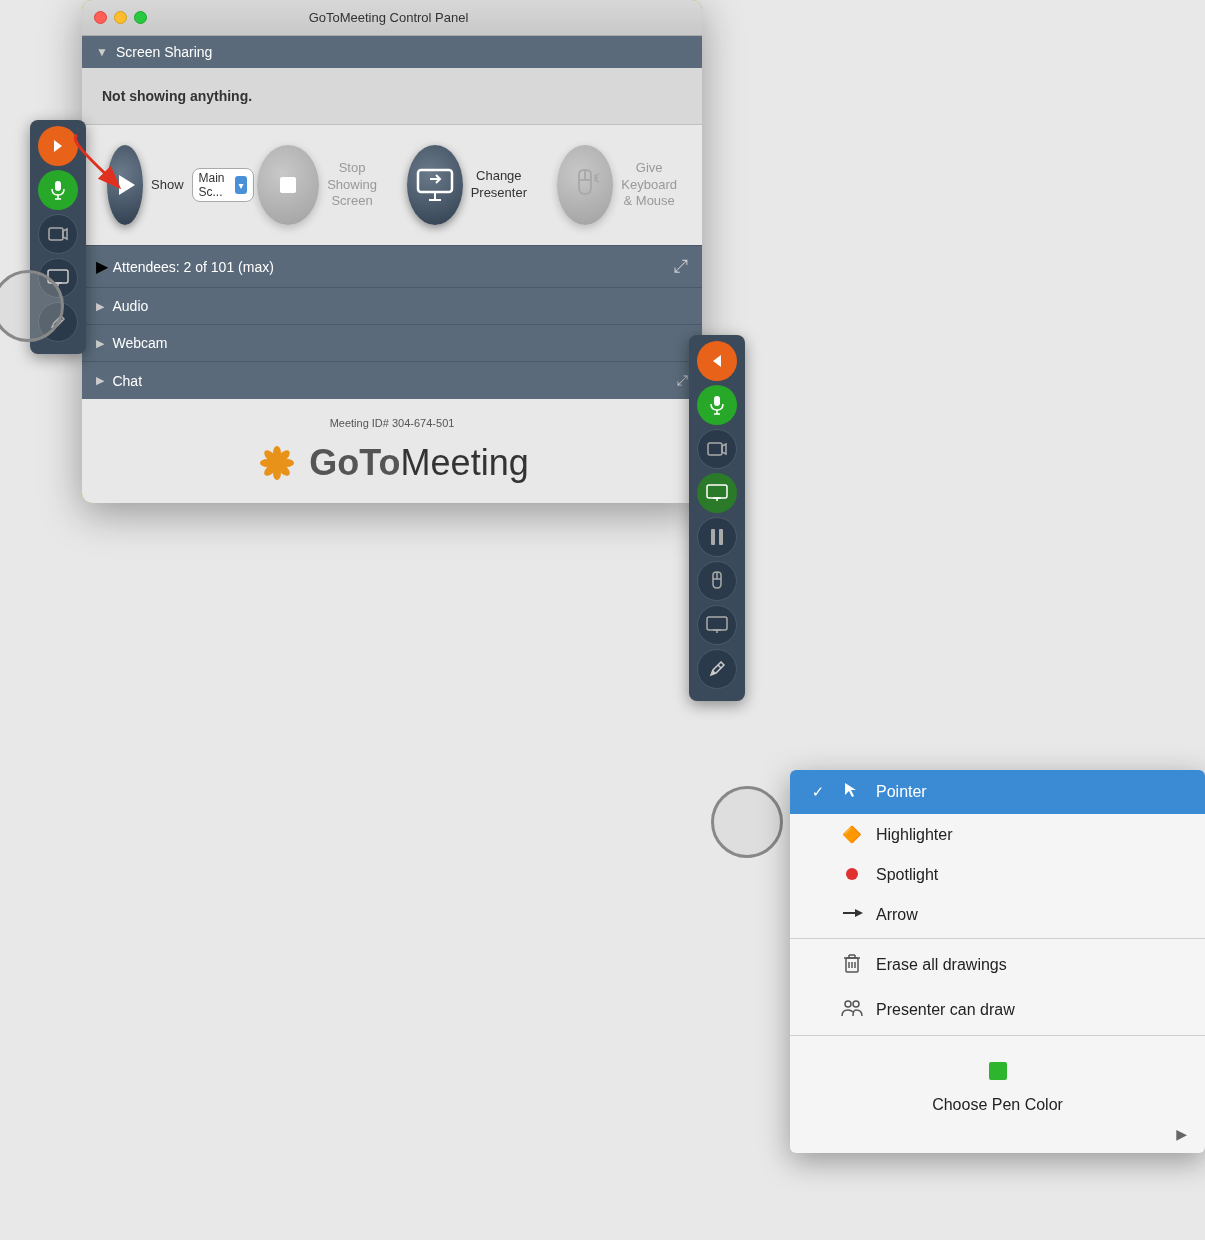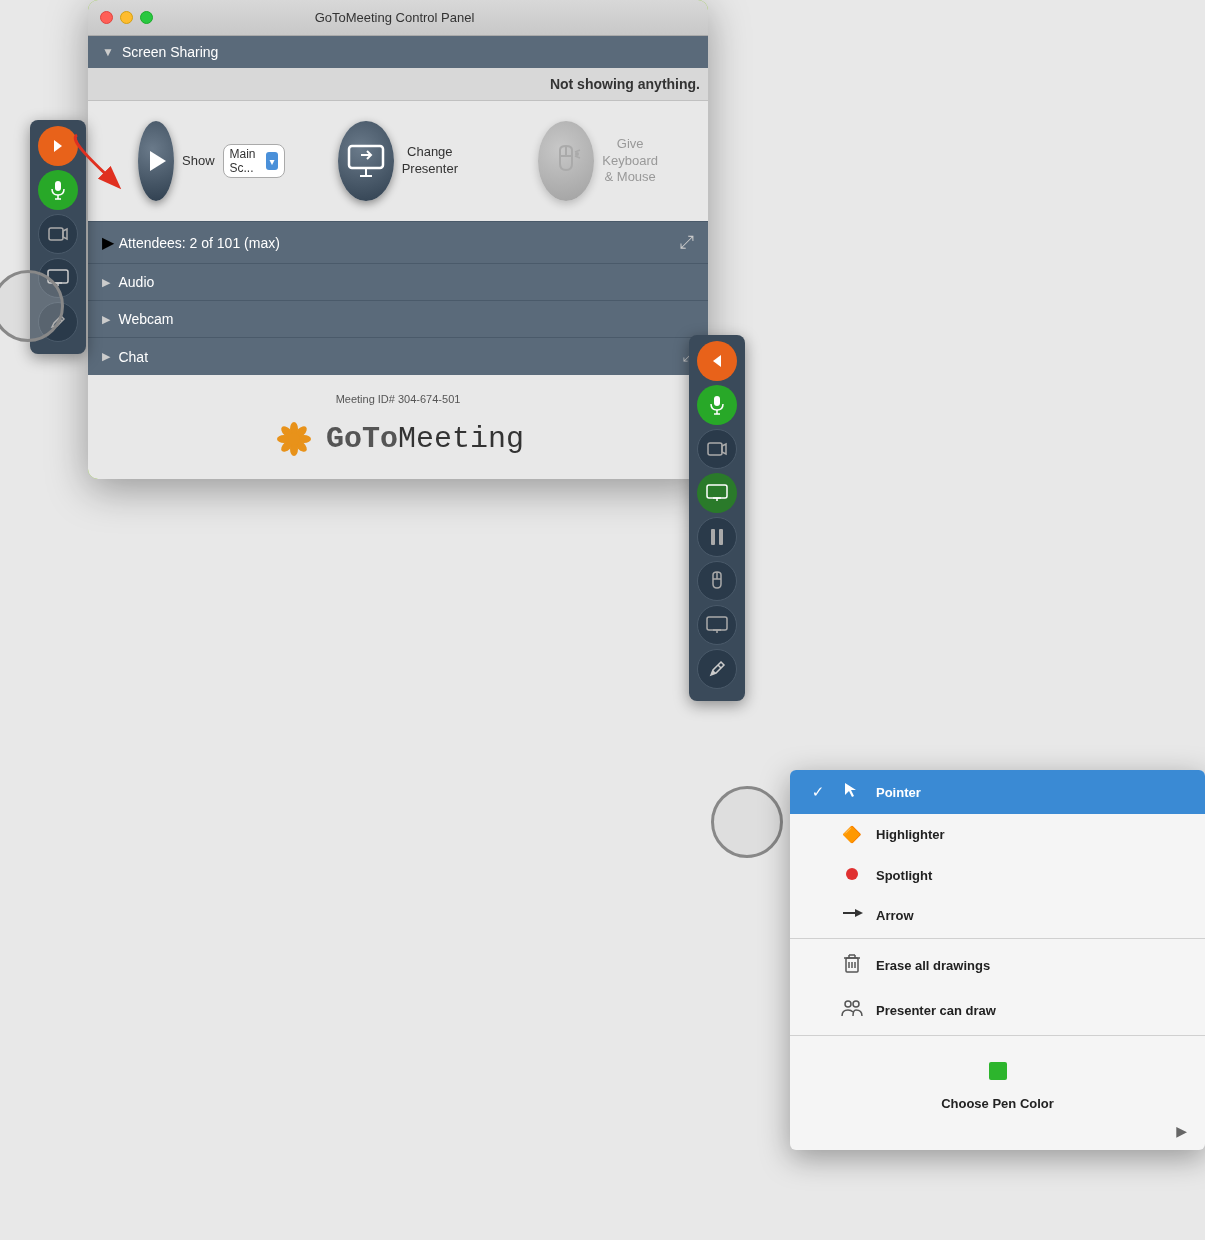--- a/index.html
+++ b/index.html
@@ -9,21 +9,21 @@
       background: #e8e8e8;
       font-family: -apple-system, BlinkMacSystemFont, 'Helvetica Neue', Arial, sans-serif;
       position: relative;
       overflow: hidden;
     }
 
     
     .control-panel {
       position: absolute;
       top: 0;
-      left: 88px;
+      left: 82px;
       width: 620px;
       background: #84cc16;
       border-radius: 10px;
       box-shadow: 0 10px 40px rgba(0,0,0,0.35);
       overflow: hidden;
     }
 
     .window-titlebar {
       background: linear-gradient(to bottom, #d8d8d8, #c8c8c8);
       height: 36px;
@@ -74,22 +74,22 @@
     }
 
     .screen-sharing-header .label {
       color: #fff;
       font-size: 14px;
       font-weight: 500;
     }
 
     .not-showing-bar {
       background: #d8d8d8;
-      text-align: right;
-      padding: 8px;
+      text-align: left;
+      padding: 20px;
       font-size: 14px;
       font-weight: bold;
       color: #333;
       border-bottom: 1px solid #c0c0c0;
     }
 
     
     .sharing-buttons {
       background: #e8e8e8;
       padding: 20px 10px 20px 10px;
@@ -236,23 +236,22 @@
       justify-content: center;
       gap: 10px;
     }
 
     .logo-icon {
       width: 44px;
       height: 44px;
     }
 
     .logo-text {
-      font-size: 30px;
+      font-size: 36px;
       color: #333;
-      font-family: Liberation Mono, monospace;
     }
 
     .logo-text span.goto {
       font-weight: bold;
       color: #555;
     }
 
     .logo-text span.meeting {
       font-weight: normal;
       color: #333;
@@ -367,22 +366,21 @@
     .menu-item.selected .check-icon { color: white; }
 
     .menu-item .item-icon {
       width: 24px;
       text-align: center;
       font-size: 16px;
     }
 
     .menu-item .item-label {
       flex: 1;
-      font-size: 13px;
-      font-weight: bold;
+      font-size: 16px;
     }
 
     .menu-divider {
       height: 1px;
       background: #d0d0d0;
       margin: 3px 0;
     }
 
     .menu-item.color-item {
       gap: 12px;
@@ -442,20 +440,28 @@
           <polygon points="12,8 28,18 12,28" fill="white"></polygon>
         </svg>
       </div>
       <div class="btn-label">Show</div>
       <div class="show-dropdown">
         <span>Main Sc...</span>
         <div class="dropdown-arrow">▾</div>
       </div>
     </div>
 
+    <div class="sharing-btn-wrap">
+      <div class="circle-btn light">
+        <svg width="30" height="30" viewBox="0 0 30 30">
+          <rect x="7" y="7" width="16" height="16" fill="white" rx="2"></rect>
+        </svg>
+      </div>
+      <div class="btn-label dimmed">Stop<br>Showing<br>Screen</div>
+    </div>
 
     <div class="sharing-btn-wrap">
       <div class="circle-btn dark">
         <svg width="42" height="38" viewBox="0 0 42 38">
           <rect x="4" y="4" width="34" height="22" rx="3" fill="none" stroke="white" stroke-width="2.5"></rect>
           <line x1="14" y1="26" x2="28" y2="26" stroke="white" stroke-width="2"></line>
           <line x1="21" y1="26" x2="21" y2="34" stroke="white" stroke-width="2"></line>
           <line x1="15" y1="34" x2="27" y2="34" stroke="white" stroke-width="2"></line>
 
           <polyline points="22,9 26,13 22,17" fill="none" stroke="white" stroke-width="2"></polyline>

